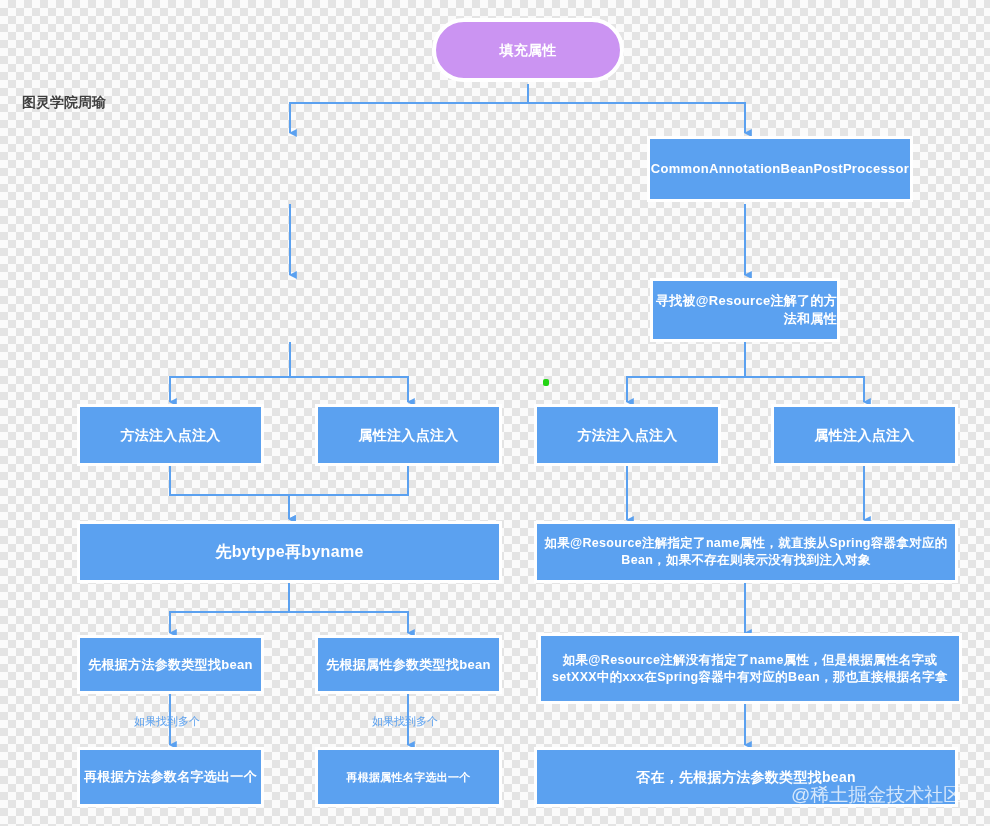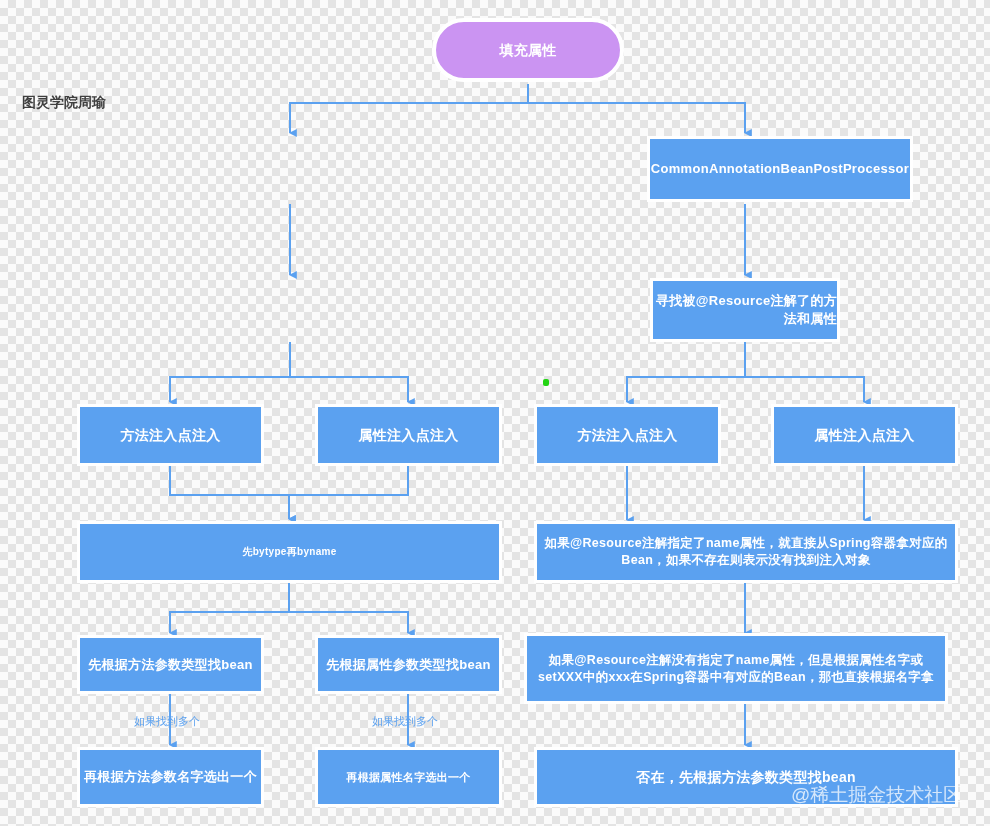--- a/index.html
+++ b/index.html
@@ -146,34 +146,34 @@
   <div class="node" style="left:315px; top:404px; width:187px; height:62px; font-size:14px;">
     <span class="node-text">属性注入点注入</span>
   </div>
   <div class="node" style="left:534px; top:404px; width:187px; height:62px; font-size:14px;">
     <span class="node-text">方法注入点注入</span>
   </div>
   <div class="node" style="left:771px; top:404px; width:187px; height:62px; font-size:14px;">
     <span class="node-text">属性注入点注入</span>
   </div>
 
-  <div class="node" style="left:77px; top:521px; width:425px; height:62px; font-size:10px;">
+  <div class="node" style="left:77px; top:521px; width:425px; height:62px; font-size:16px;">
     <span class="node-text">先bytype再byname</span>
   </div>
   <div class="node" style="left:534px; top:521px; width:424px; height:62px; font-size:12.5px;">
     <span class="node-text">如果@Resource注解指定了name属性，就直接从Spring容器拿对应的Bean，如果不存在则表示没有找到注入对象</span>
   </div>
 
   <div class="node" style="left:77px; top:635px; width:187px; height:59px; font-size:13px;">
     <span class="node-text">先根据方法参数类型找bean</span>
   </div>
   <div class="node" style="left:315px; top:635px; width:187px; height:59px; font-size:13px;">
     <span class="node-text">先根据属性参数类型找bean</span>
   </div>
-  <div class="node" style="left:524px; top:633px; width:424px; height:71px; font-size:12.5px;align-items:center;">
+  <div class="node" style="left:538px; top:633px; width:424px; height:71px; font-size:12.5px;align-items:center;">
     <span class="node-text">如果@Resource注解没有指定了name属性，但是根据属性名字或setXXX中的xxx在Spring容器中有对应的Bean，那也直接根据名字拿</span>
   </div>
 
   <div class="edge-label" style="left:134px; top:714px;">如果找到多个</div>
   <div class="edge-label" style="left:372px; top:714px;">如果找到多个</div>
 
   <div class="node" style="left:77px; top:747px; width:187px; height:60px; font-size:13px;">
     <span class="node-text">再根据方法参数名字选出一个</span>
   </div>
   <div class="node" style="left:315px; top:747px; width:187px; height:60px; font-size:11px;">

